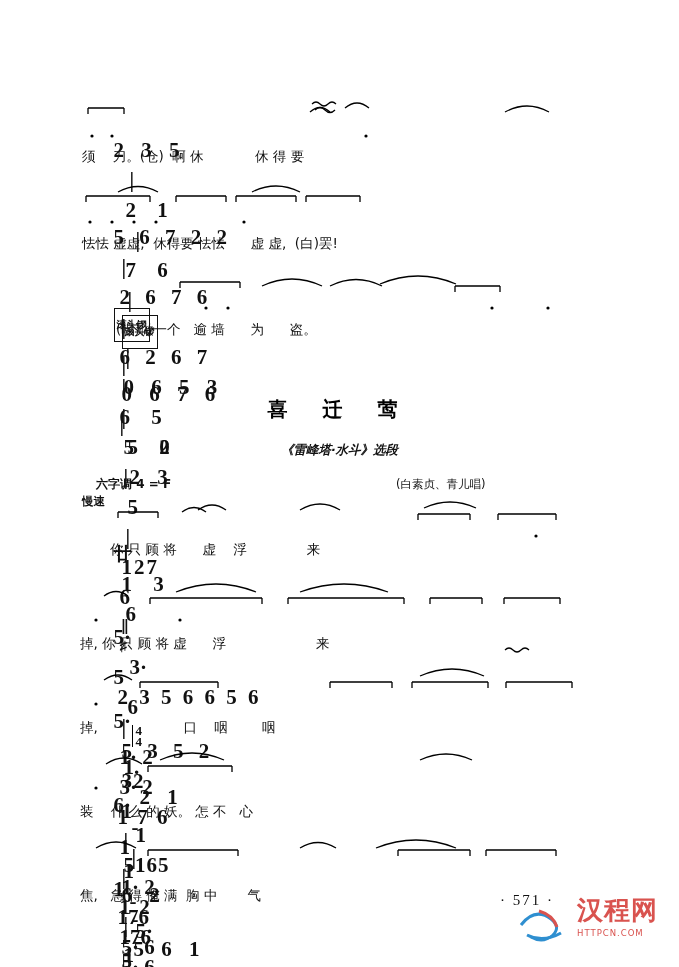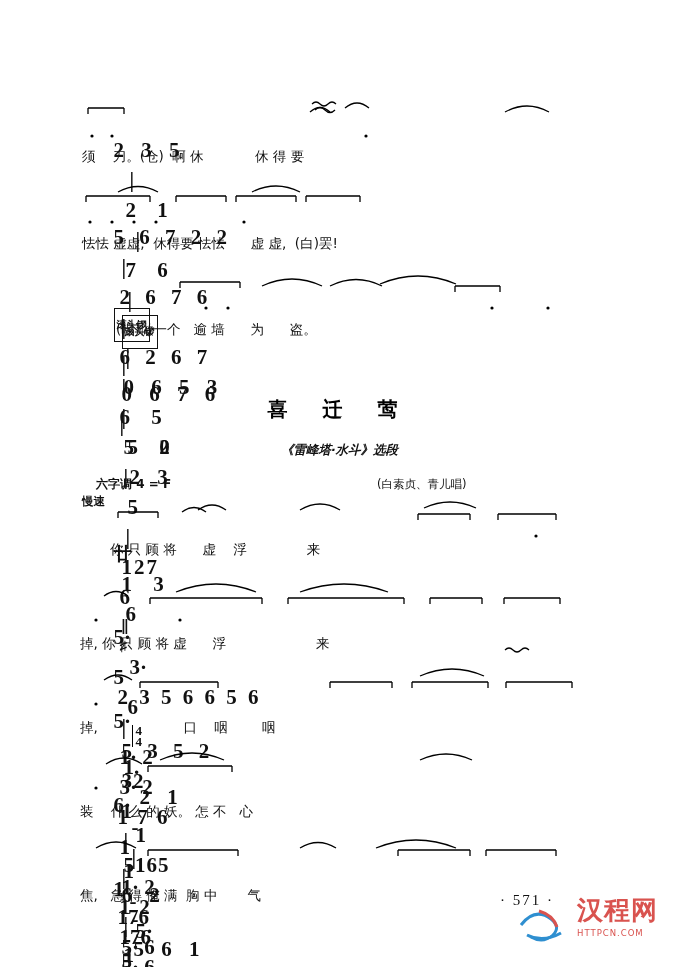--- a/index.html
+++ b/index.html
@@ -164,21 +164,21 @@
       <span style="margin-left:8px;letter-spacing:2px;">127</span>
       <span style="margin-left:6px;">6</span>
       <span style="margin-left:8px;">‖</span>
     </div>
     <div class="lyr" style="margin-top:10px;margin-left:34px;">(唱)做一个   逾 墙      为      盗。</div>
   </div>
 
   <div class="title" style="top:396px;">喜 迁 莺</div>
   <div class="subtitle" style="top:442px;">《雷峰塔·水斗》选段</div>
   <div class="meta-left" style="top:476px;left:96px;">六字调 4 = F</div>
-  <div class="meta-right" style="top:477px;left:377px;">(白素贞、青儿唱)</div>
+  <div class="meta-right" style="top:477px;left:396px;">(白素贞、青儿唱)</div>
   <div class="tempo" style="top:494px;left:82px;">慢速</div>
 
   <div class="row" style="top:508px;">
     <div class="notes">
       <span style="font-size:18px;">廿</span>
       <span style="margin-left:8px;letter-spacing:8px;">1 3</span>
       <span style="margin-left:12px;">6</span>
       <span style="margin-left:6px;font-size:14px;">♯</span>
       <span style="letter-spacing:6px;">5</span>
       <span style="margin-left:14px;">6</span>

